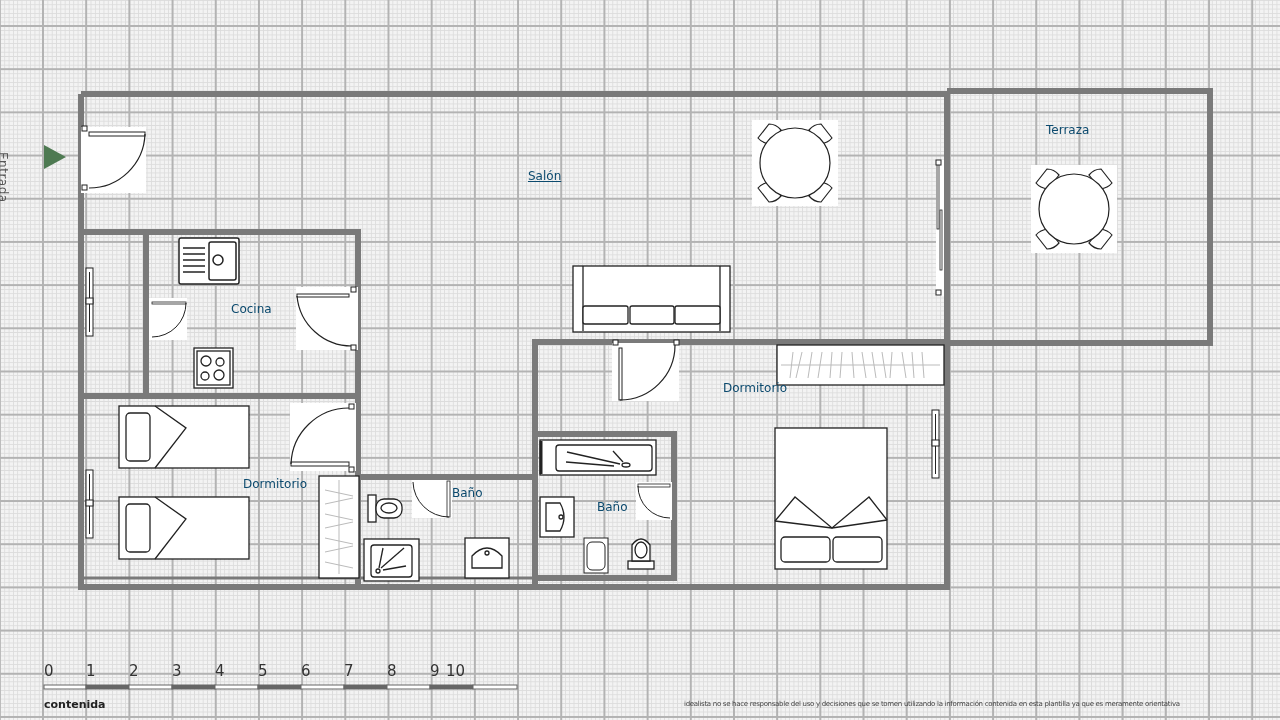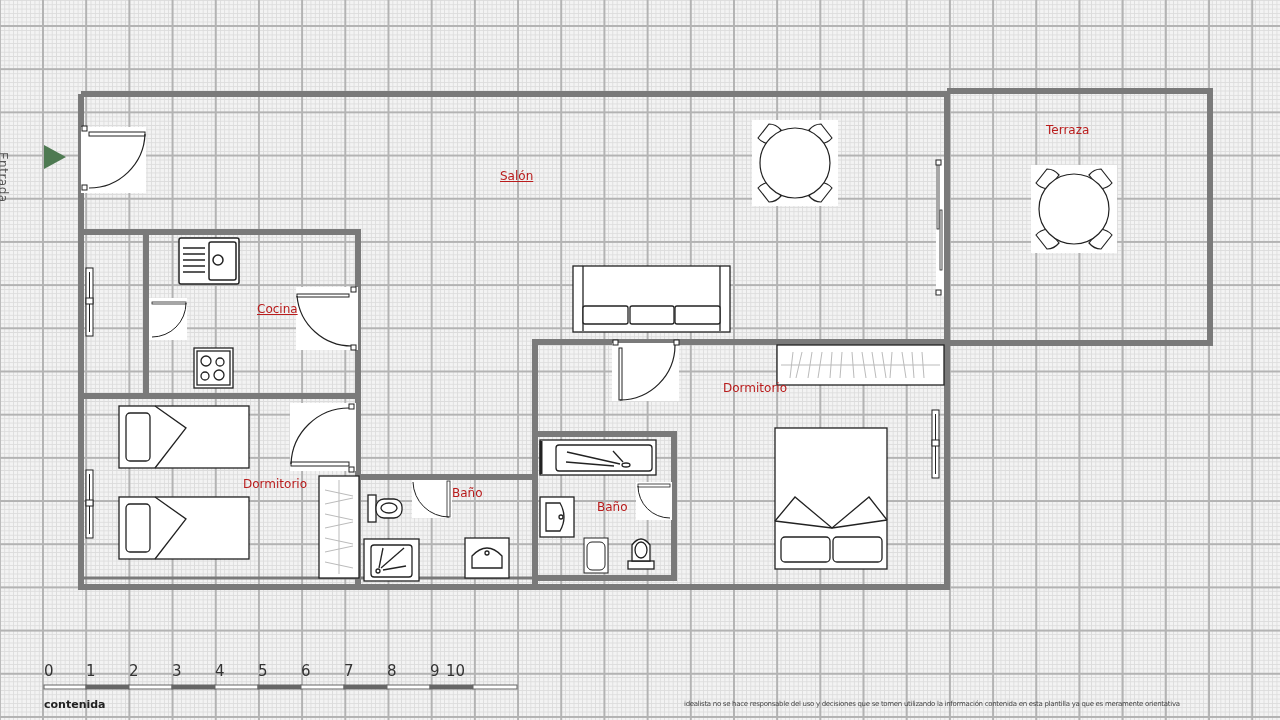--- a/index.html
+++ b/index.html
@@ -9,21 +9,21 @@
     background-image:
       linear-gradient(to right, #b3b3b3 0, #b3b3b3 2px, transparent 2px),
       linear-gradient(to bottom, #b3b3b3 0, #b3b3b3 2px, transparent 2px),
       linear-gradient(to right, #dcdcdc 0, #dcdcdc 1px, transparent 1px),
       linear-gradient(to bottom, #dcdcdc 0, #dcdcdc 1px, transparent 1px);
     background-size: 43.2px 43.2px, 43.2px 43.2px, 4.32px 4.32px, 4.32px 4.32px;
     background-position: 42px 25px, 42px 25px, 0 0, 0 0;
     font-family: "DejaVu Sans", sans-serif;
   }
   svg.plan { position: absolute; left: 0; top: 0; width: 1280px; height: 720px; }
-  .lbl { position: absolute; color: #b91c1c; font-size: 12px; font-family: "DejaVu Sans", sans-serif; white-space: nowrap; }
+  .lbl { position: absolute; color: #0c4a6e; font-size: 12px; font-family: "DejaVu Sans", sans-serif; white-space: nowrap; }
   .entrada { position: absolute; left: 10px; top: 152px; transform: rotate(90deg); transform-origin: left top; color: #555; font-size: 12px; letter-spacing: 0.5px; }
   .scale-num { position: absolute; top: 662px; font-size: 15px; color: #333; }
   .brand { position: absolute; left: 44px; top: 698px; font-size: 11px; font-weight: bold; color: #222; }
   .disclaimer { position: absolute; left: 684px; top: 700px; font-size: 7px; color: #444; white-space: nowrap; letter-spacing: -0.3px; }
 </style>
 </head>
 <body>
 
 <svg class="plan" viewBox="0 0 1280 720" xmlns="http://www.w3.org/2000/svg">
 
@@ -270,23 +270,23 @@
     <rect x="258" y="685" width="43" height="4" fill="#666"></rect>
     <rect x="301" y="685" width="43" height="4" fill="#fff"></rect>
     <rect x="344" y="685" width="43" height="4" fill="#666"></rect>
     <rect x="387" y="685" width="43" height="4" fill="#fff"></rect>
     <rect x="430" y="685" width="43" height="4" fill="#666"></rect>
     <rect x="473" y="685" width="44" height="4" fill="#fff"></rect>
   </g>
 </svg>
 
 <div class="entrada">Entrada</div>
-<div class="lbl" style="left:500px;top:169px;text-decoration:underline;">Salón</div>
+<div class="lbl" style="left:528px;top:169px;text-decoration:underline;">Salón</div>
 <div class="lbl" style="left:1046px;top:123px;">Terraza</div>
-<div class="lbl" style="left:257px;top:302px;text-decoration:underline;">Cocina</div>
+<div class="lbl" style="left:231px;top:302px;">Cocina</div>
 <div class="lbl" style="left:243px;top:477px;">Dormitorio</div>
 <div class="lbl" style="left:723px;top:381px;">Dormitorio</div>
 <div class="lbl" style="left:452px;top:486px;">Baño</div>
 <div class="lbl" style="left:597px;top:500px;">Baño</div>
 
 <div class="scale-num" style="left:44px;">0</div>
 <div class="scale-num" style="left:86px;">1</div>
 <div class="scale-num" style="left:129px;">2</div>
 <div class="scale-num" style="left:172px;">3</div>
 <div class="scale-num" style="left:215px;">4</div>

